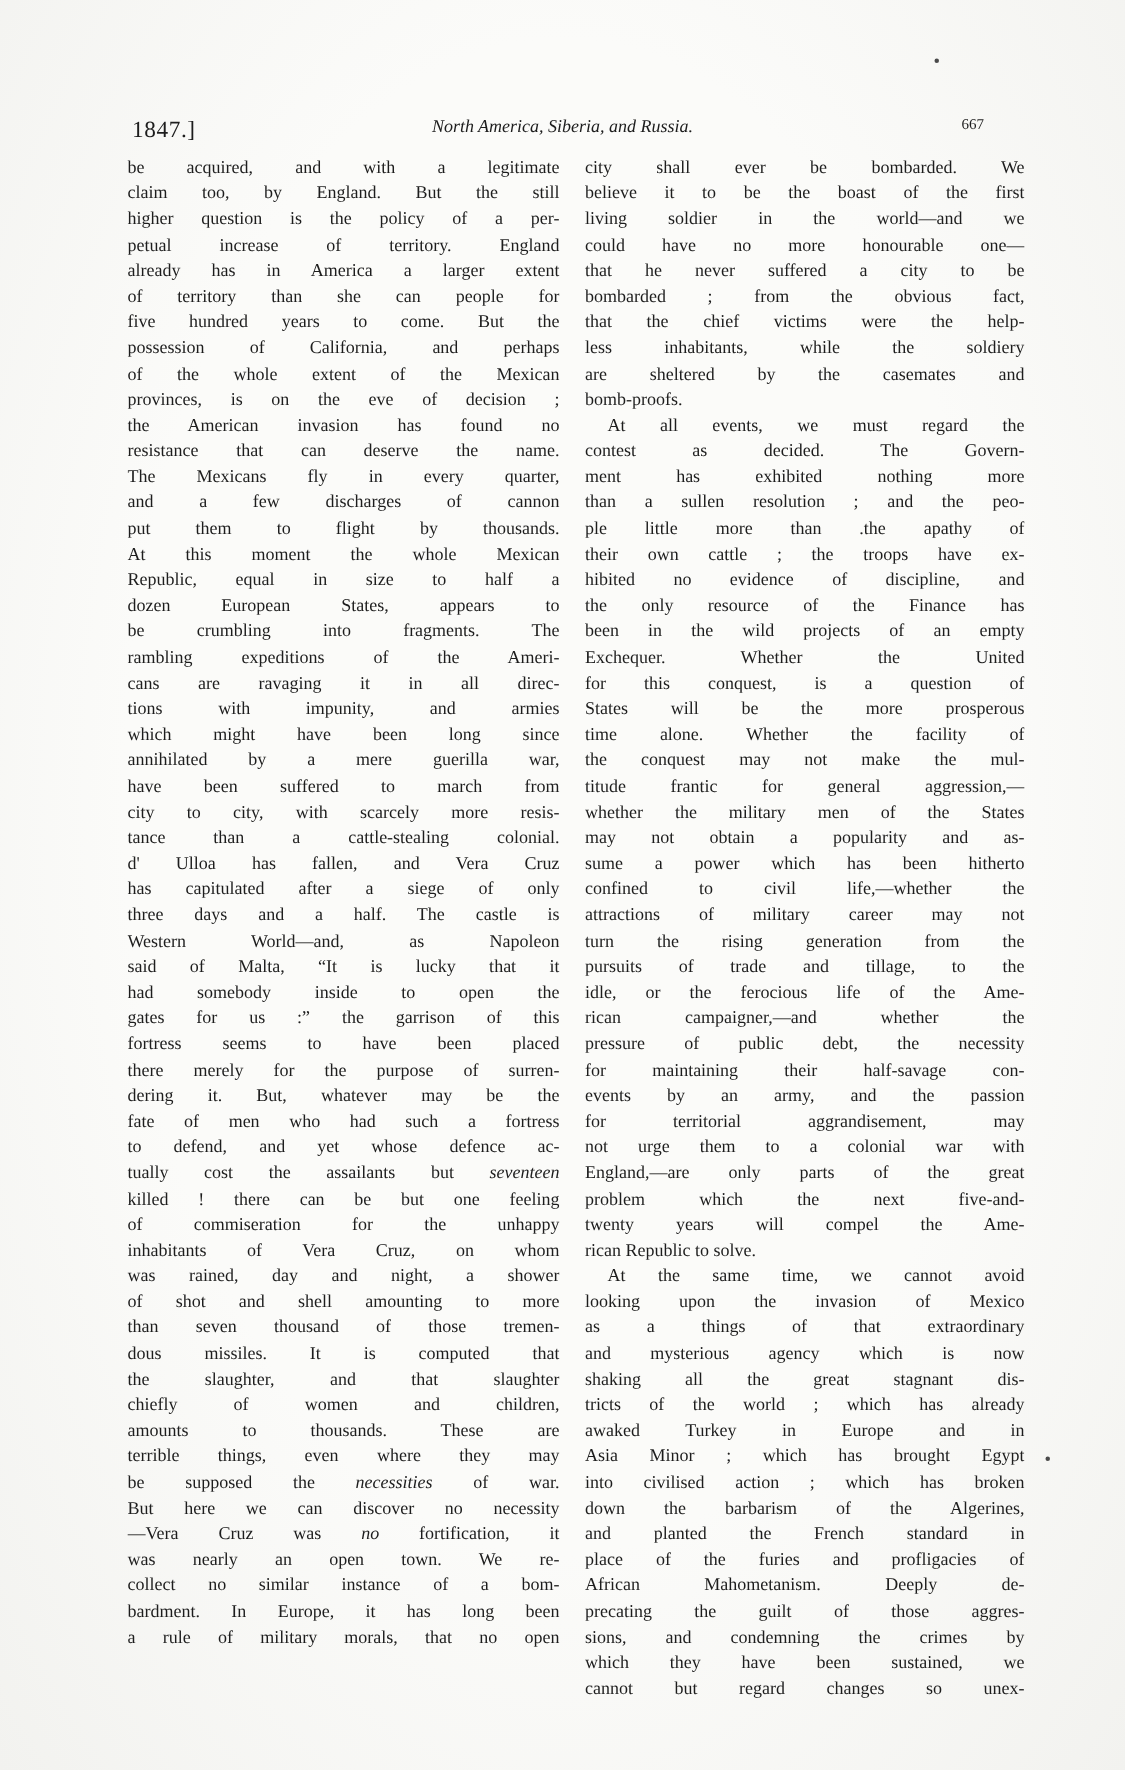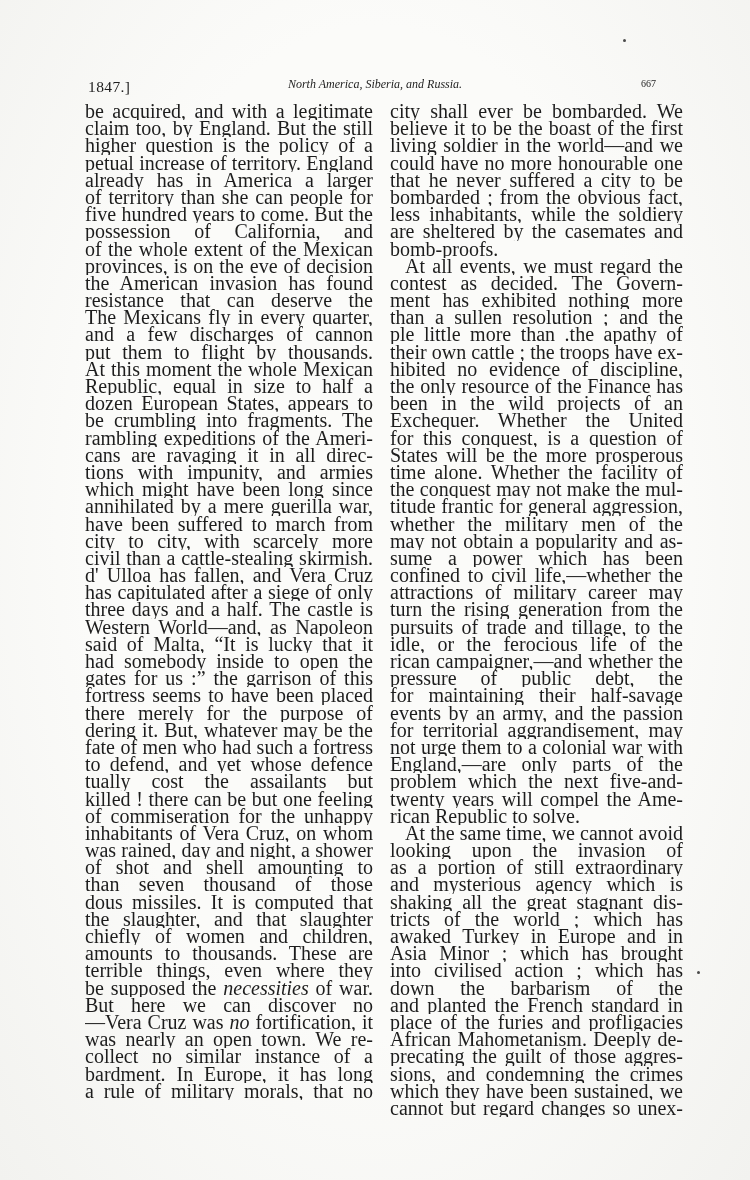--- a/index.html
+++ b/index.html
@@ -39,21 +39,21 @@
   .h-num {
     position: absolute;
     right: 94px;
     top: 78px;
     font-size: 10px;
   }
   
   .col {
     position: absolute;
     top: 103px;
-    font-size: 20px;
+    font-size: 12px;
   }
   .col-left  { left: 85px;  width: 288px; }
   .col-right { left: 390px; width: 293px; }
   .line {
     height: 17.2px;
     line-height: 17.2px;
     text-align: justify;
     text-align-last: justify;
     overflow: hidden;
     white-space: normal;
@@ -98,21 +98,21 @@
       <div class="line">Republic, equal in size to half a</div>
       <div class="line">dozen European States, appears to</div>
       <div class="line">be crumbling into fragments. The</div>
       <div class="line">rambling expeditions of the Ameri-</div>
       <div class="line">cans are ravaging it in all direc-</div>
       <div class="line">tions with impunity, and armies</div>
       <div class="line">which might have been long since</div>
       <div class="line">annihilated by a mere guerilla war,</div>
       <div class="line">have been suffered to march from</div>
       <div class="line">city to city, with scarcely more resis-</div>
-      <div class="line">civil than a cattle-stealing skirmish.</div>
+      <div class="line">tance than a cattle-stealing colonial.</div>
       <div class="line">d' Ulloa has fallen, and Vera Cruz</div>
       <div class="line">has capitulated after a siege of only</div>
       <div class="line">three days and a half. The castle is</div>
       <div class="line">Western World—and, as Napoleon</div>
       <div class="line">said of Malta, “It is lucky that it</div>
       <div class="line">had somebody inside to open the</div>
       <div class="line">gates for us :” the garrison of this</div>
       <div class="line">fortress seems to have been placed</div>
       <div class="line">there merely for the purpose of surren-</div>
       <div class="line">dering it. But, whatever may be the</div>
@@ -138,20 +138,21 @@
       <div class="line">bardment. In Europe, it has long been</div>
       <div class="line">a rule of military morals, that no open</div>
     </div>
   <div class="col col-right" id="col-right">
       <div class="line">city shall ever be bombarded. We</div>
       <div class="line">believe it to be the boast of the first</div>
       <div class="line">living soldier in the world—and we</div>
       <div class="line">could have no more honourable one—</div>
       <div class="line">that he never suffered a city to be</div>
       <div class="line">bombarded ; from the obvious fact,</div>
+      <div class="line">that the chief victims were the help-</div>
       <div class="line">less inhabitants, while the soldiery</div>
       <div class="line">are sheltered by the casemates and</div>
       <div class="line last">bomb-proofs.</div>
       <div class="line indent">At all events, we must regard the</div>
       <div class="line">contest as decided. The Govern-</div>
       <div class="line">ment has exhibited nothing more</div>
       <div class="line">than a sullen resolution ; and the peo-</div>
       <div class="line">ple little more than .the apathy of</div>
       <div class="line">their own cattle ; the troops have ex-</div>
       <div class="line">hibited no evidence of discipline, and</div>
@@ -176,21 +177,21 @@
       <div class="line">for maintaining their half-savage con-</div>
       <div class="line">events by an army, and the passion</div>
       <div class="line">for territorial aggrandisement, may</div>
       <div class="line">not urge them to a colonial war with</div>
       <div class="line">England,—are only parts of the great</div>
       <div class="line">problem which the next five-and-</div>
       <div class="line">twenty years will compel the Ame-</div>
       <div class="line last">rican Republic to solve.</div>
       <div class="line indent">At the same time, we cannot avoid</div>
       <div class="line">looking upon the invasion of Mexico</div>
-      <div class="line">as a portion of still extraordinary</div>
+      <div class="line">as a things of that extraordinary</div>
       <div class="line">and mysterious agency which is now</div>
       <div class="line">shaking all the great stagnant dis-</div>
       <div class="line">tricts of the world ; which has already</div>
       <div class="line">awaked Turkey in Europe and in</div>
       <div class="line">Asia Minor ; which has brought Egypt</div>
       <div class="line">into civilised action ; which has broken</div>
       <div class="line">down the barbarism of the Algerines,</div>
       <div class="line">and planted the French standard in</div>
       <div class="line">place of the furies and profligacies of</div>
       <div class="line">African Mahometanism. Deeply de-</div>

